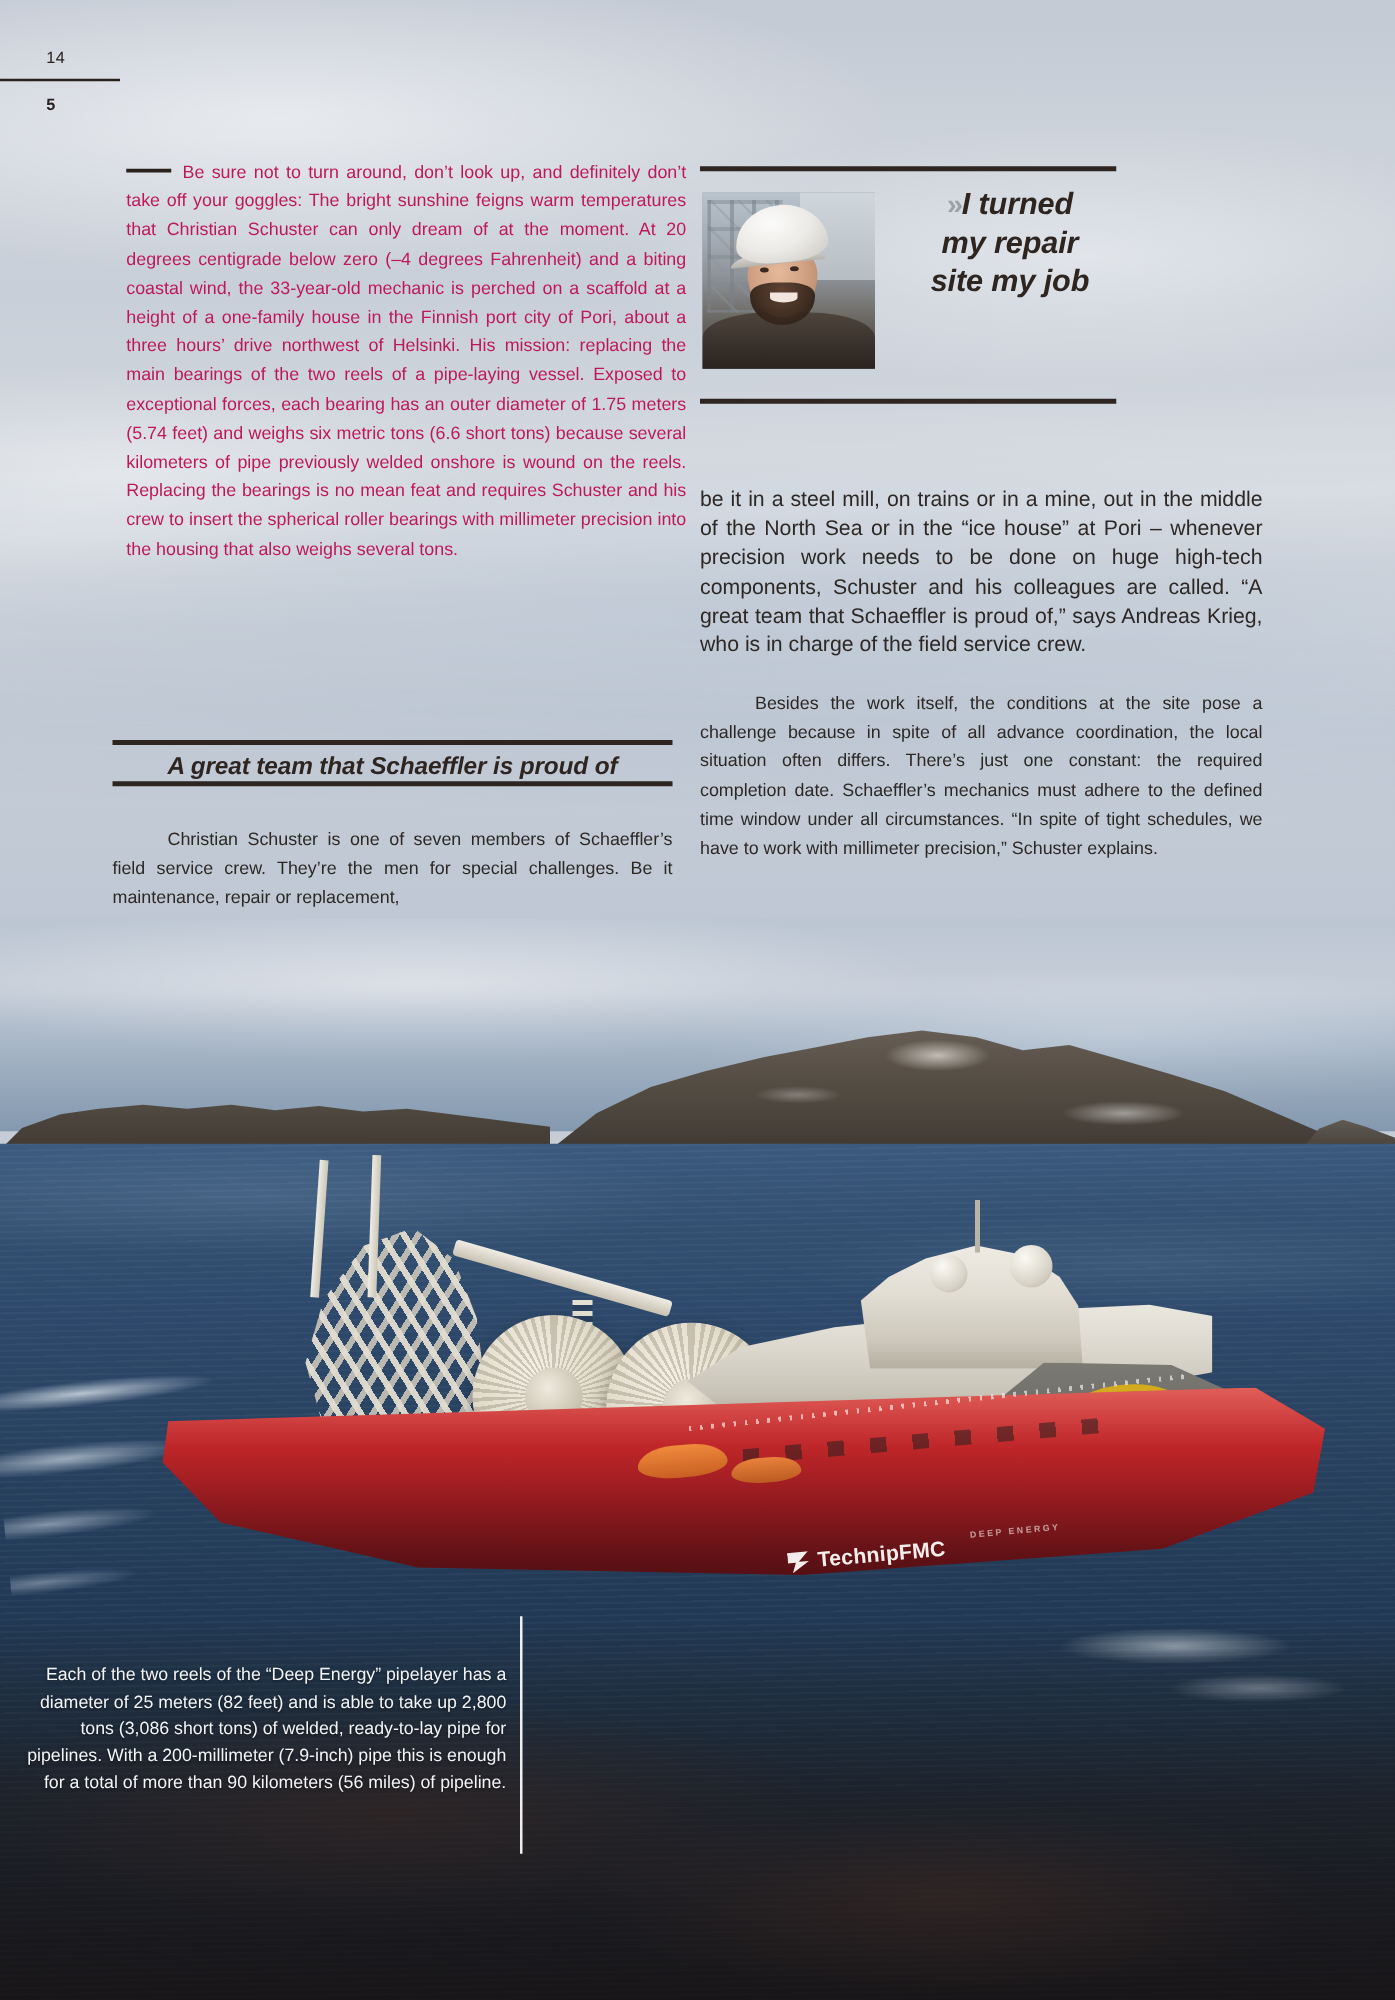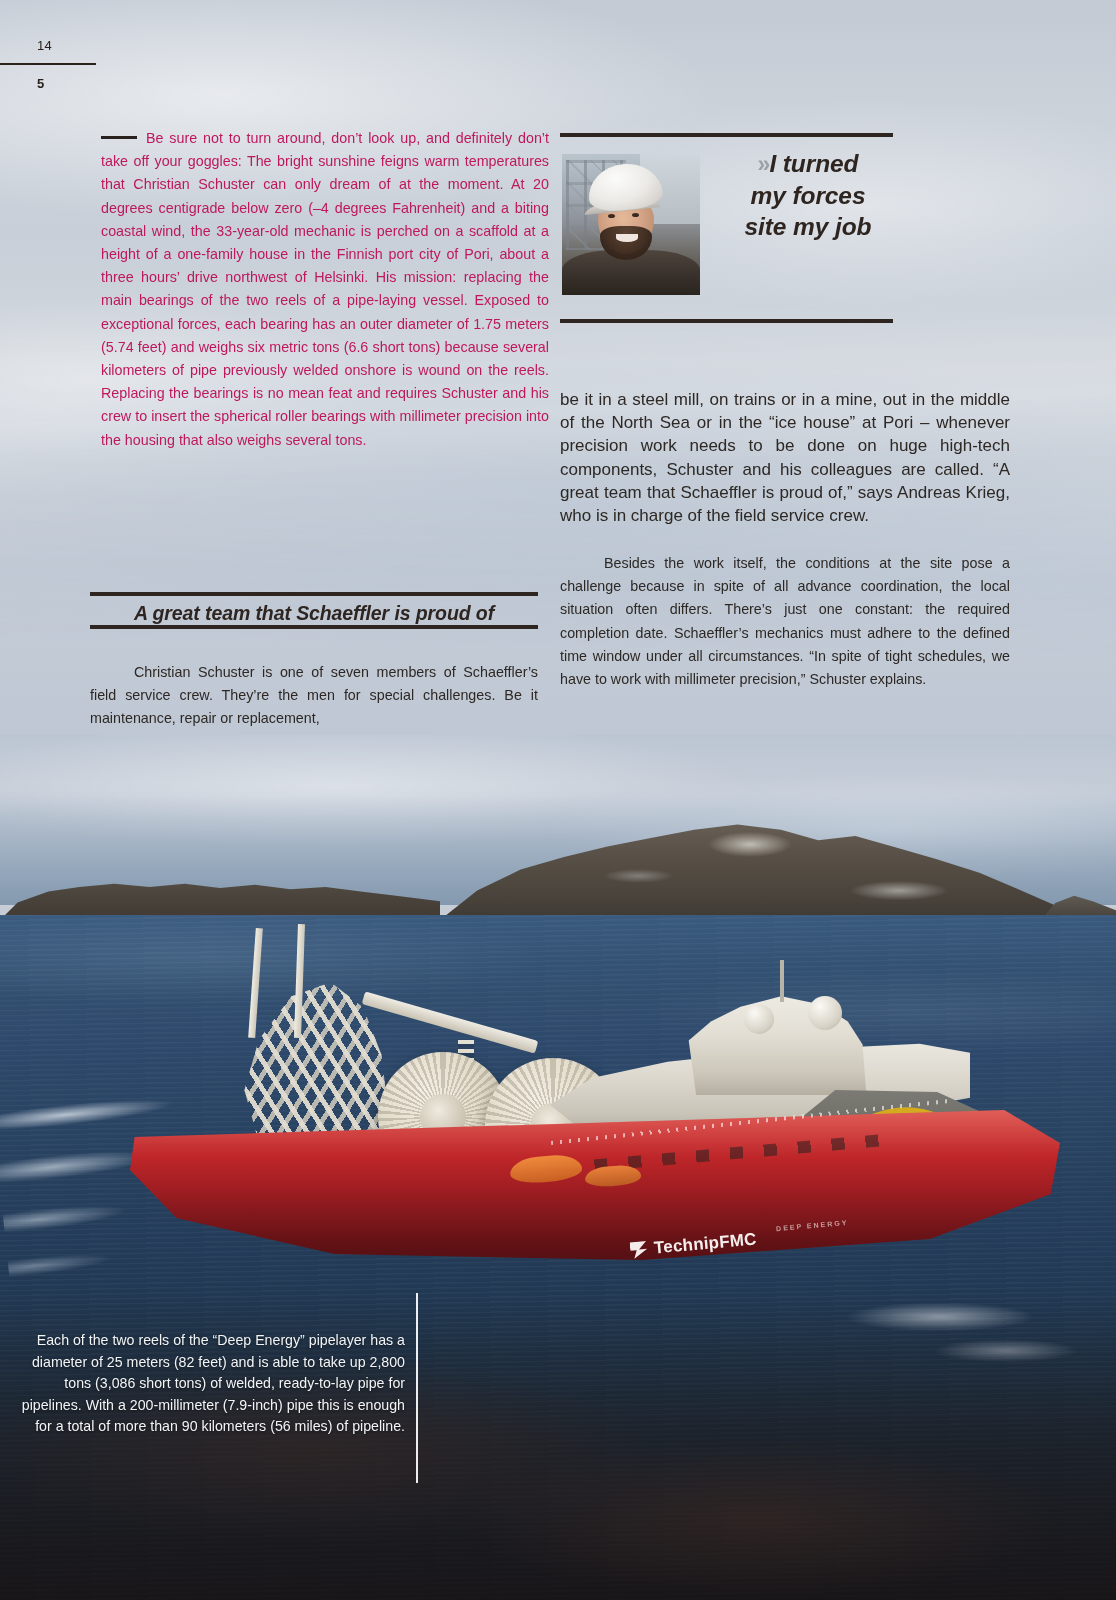--- a/index.html
+++ b/index.html
@@ -461,21 +461,21 @@
     <div class="pt-bldg"></div>
     <div class="pt-jacket"></div>
     <div class="pt-face"></div>
     <div class="pt-beard"></div>
     <div class="pt-smile"></div>
     <div class="pt-eye1"></div>
     <div class="pt-eye2"></div>
     <div class="pt-helmet-brim"></div>
     <div class="pt-helmet"></div>
   </div>
-  <div class="quote"><span class="chev">»</span><span>I turned</span><br><span>my forces</span><br><span>site my job</span></div>
+  <div class="quote"><span class="chev">»</span><span>I turned</span><br><span>my repair</span><br><span>site my job</span></div>
   <div class="quote-rule-bot"></div>
 
   <div class="col-right-a">be it in a steel mill, on trains or in a mine, out in the middle of the North Sea or in the “ice house” at Pori – whenever precision work needs to be done on huge high-tech components, Schuster and his colleagues are called. “A great team that Schaeffler is proud of,” says Andreas Krieg, who is in charge of the field service crew.</div>
   <div class="col-right-b"><span class="indent"></span><span>Besides the work itself, the conditions at the site pose a challenge because in spite of all advance coordination, the local situation often differs. There’s just one constant: the required completion date. Schaeffler’s mechanics must adhere to the defined time window under all circumstances. “In spite of tight schedules, we have to work with millimeter precision,” Schuster explains.</span></div>
 
   <div class="cap-rule"></div>
   <div class="cap-body">Each of the two reels of the “Deep Energy” pipelayer has a diameter of 25 meters (82 feet) and is able to take up 2,800 tons (3,086 short tons) of welded, ready-to-lay pipe for pipelines. With a 200-millimeter (7.9-inch) pipe this is enough for a total of more than 90 kilometers (56 miles) of pipeline.</div>
 
 </div>
 

